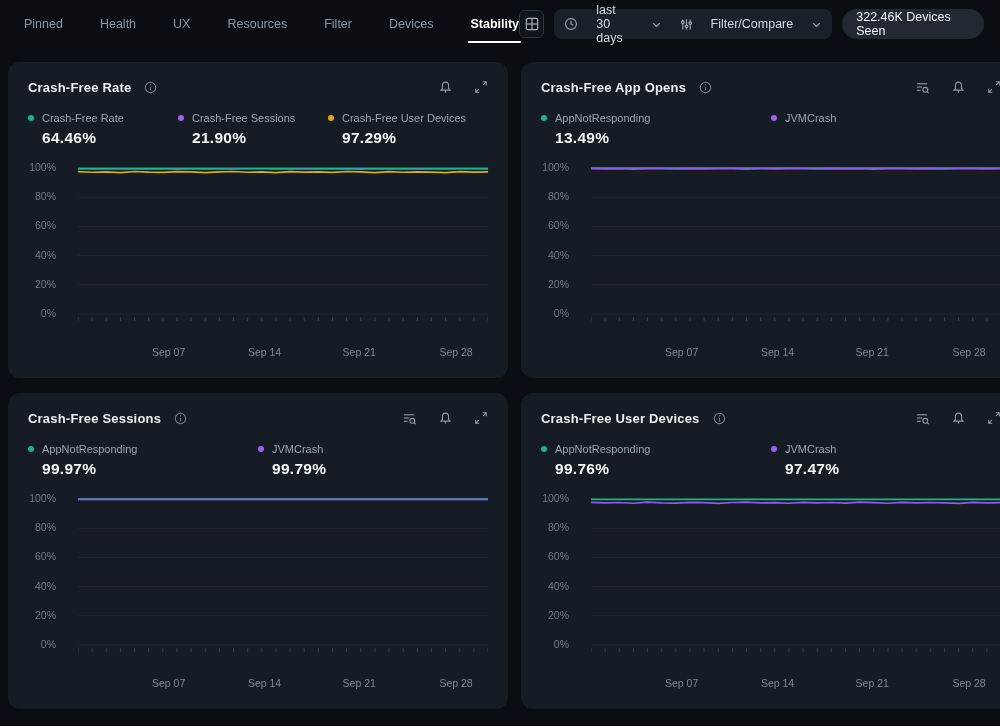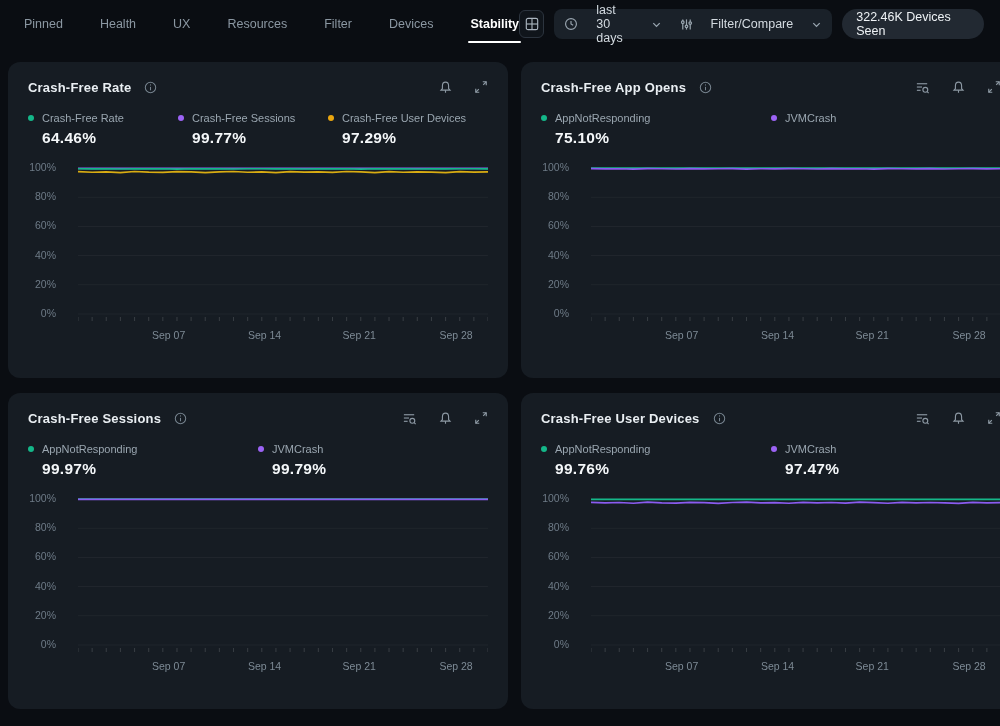--- a/index.html
+++ b/index.html
@@ -35,21 +35,21 @@
   .dot { width:6px; height:6px; border-radius:50%; flex:none; }
   .legend-label { font-size:11px; color:#9aa6b0; }
   .legend-value { margin-top:5px; margin-left:14px; font-size:15.5px; font-weight:700; color:#f4f7f9; letter-spacing:.3px; }
 
   
   .chart-widget { margin-top:15px; display:flex; }
   .y-axis { width:50px; position:relative; height:162px; flex:none; }
   .y-tick { position:absolute; right:22px; font-size:10.5px; color:#6e7b87; }
   .plot { flex:1; position:relative; }
   .plot svg { display:block; width:100%; height:162px; }
-  .x-axis { position:relative; height:16px; margin-top:3px; }
+  .x-axis { position:relative; height:16px; margin-top:20px; }
   .x-tick { position:absolute; top:2px; transform:translateX(-50%); font-size:10.5px; color:#7d8a95; white-space:nowrap; }
 </style>
 </head>
 <body>
 
 <div class="topbar">
   <div class="tabs">
     <span class="tab">Pinned</span>
     <span class="tab">Health</span>
     <span class="tab">UX</span>
@@ -143,21 +143,21 @@
             <span class="dot" style="background: rgb(20, 183, 137);"></span>
             <span class="legend-label">Crash-Free Rate</span>
           </div>
         <div class="legend-value">64.46%</div>
       </div>
       <div class="legend-item">
         <div class="legend-top">
             <span class="dot" style="background: rgb(156, 99, 245);"></span>
             <span class="legend-label">Crash-Free Sessions</span>
           </div>
-        <div class="legend-value">99.77%</div>
+        <div class="legend-value">21.90%</div>
       </div>
       <div class="legend-item">
         <div class="legend-top">
             <span class="dot" style="background: rgb(234, 166, 15);"></span>
             <span class="legend-label">Crash-Free User Devices</span>
           </div>
         <div class="legend-value">97.29%</div>
       </div>
     </div>
     <div class="chart-widget">
@@ -256,21 +256,21 @@
             </svg>
         </span>
       </div>
     </div>
     <div class="legend-row">
       <div class="legend-item wide">
         <div class="legend-top">
             <span class="dot" style="background: rgb(20, 183, 137);"></span>
             <span class="legend-label">AppNotResponding</span>
           </div>
-        <div class="legend-value">75.10%</div>
+        <div class="legend-value">13.49%</div>
       </div>
       <div class="legend-item wide">
         <div class="legend-top">
             <span class="dot" style="background: rgb(156, 99, 245);"></span>
             <span class="legend-label">JVMCrash</span>
           </div>
       </div>
     </div>
     <div class="chart-widget">
       <div class="y-axis">

